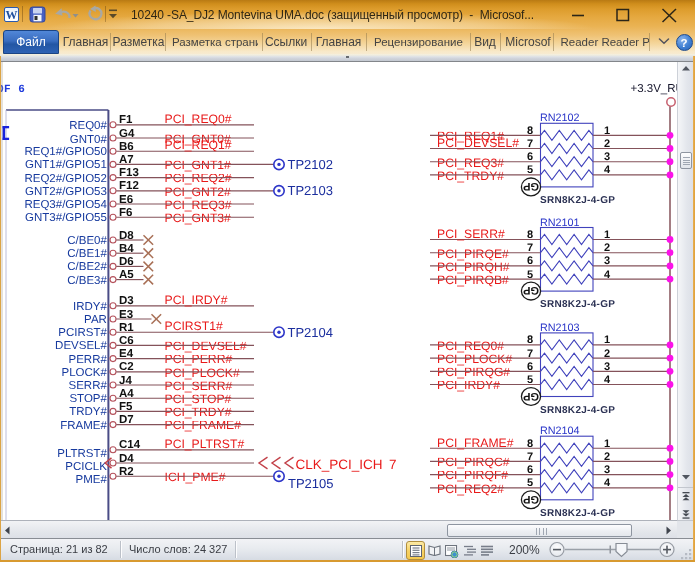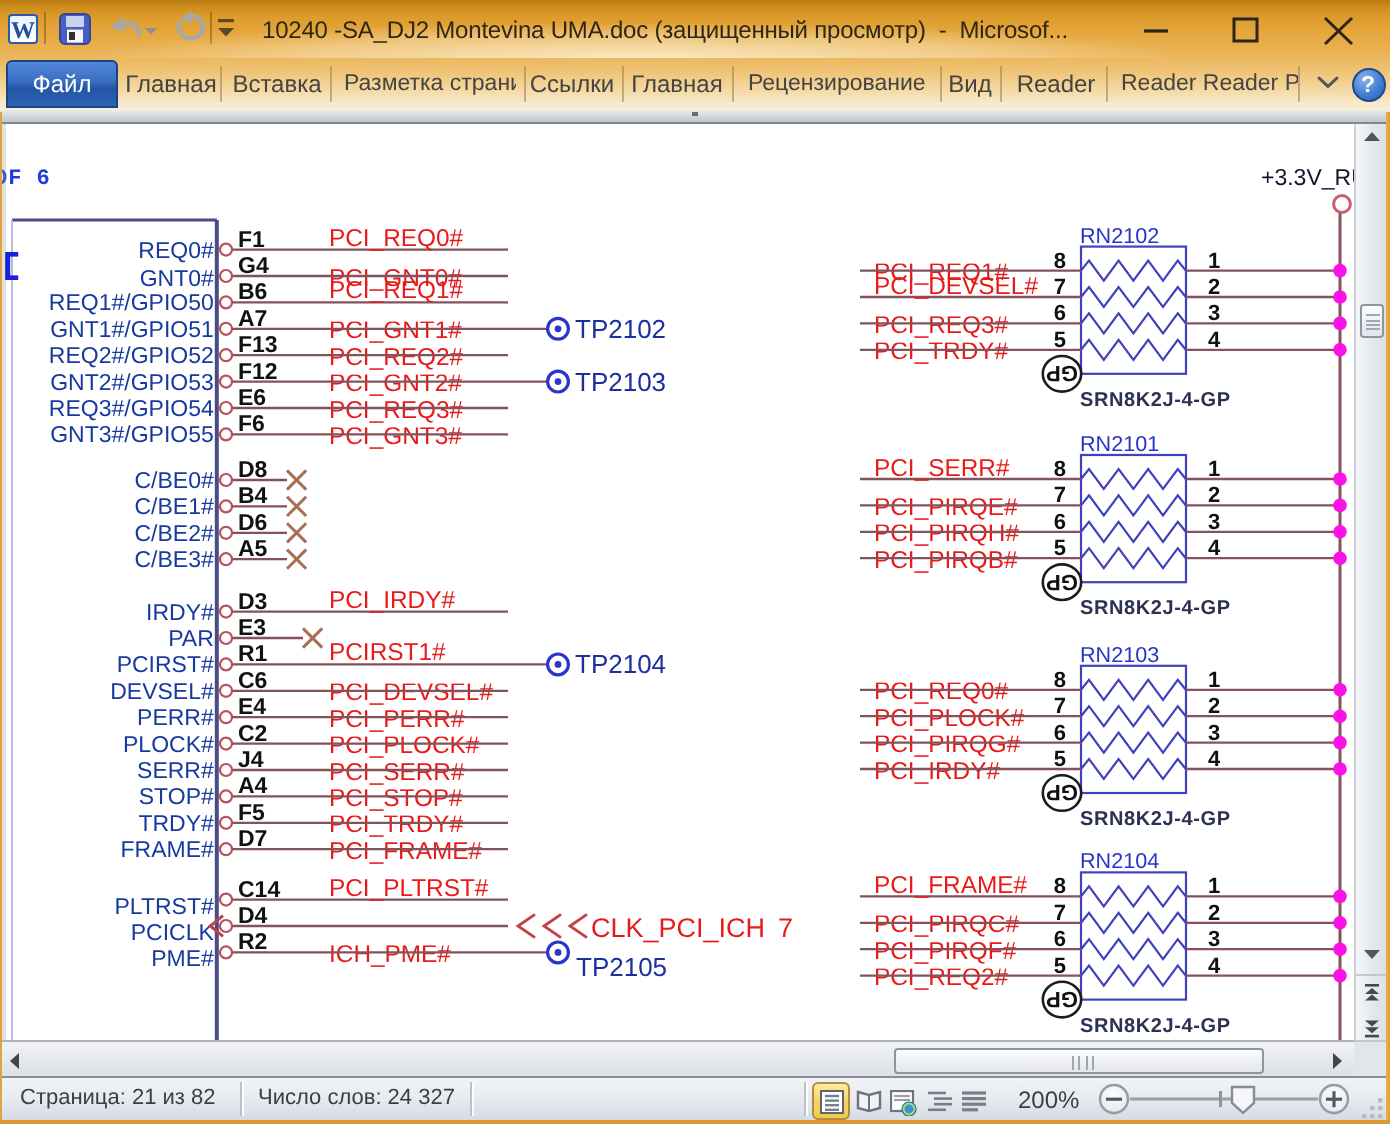--- a/index.html
+++ b/index.html
@@ -77,25 +77,25 @@
 
   <svg class="abs" style="left:565px;top:5px" width="125" height="20" viewBox="0 0 125 20">
     <line x1="7" y1="10.5" x2="19" y2="10.5" stroke="#2b2517" stroke-width="1.6"></line>
     <rect x="52" y="4.5" width="11.5" height="11" fill="none" stroke="#2b2517" stroke-width="1.5"></rect>
     <line x1="97.5" y1="4" x2="111" y2="17" stroke="#2b2517" stroke-width="1.5"></line>
     <line x1="111" y1="4" x2="97.5" y2="17" stroke="#2b2517" stroke-width="1.5"></line>
   </svg>
 
   <div class="ftab">Файл</div>
 <div class="tab" style="left:85.5px">Главная</div>
-<div class="tab" style="left:138.5px">Вставка</div>
+<div class="tab" style="left:138.5px">Разметка</div>
 <div class="tab" style="left:286px">Ссылки</div>
 <div class="tab" style="left:338.5px">Главная</div>
 <div class="tab" style="left:485px">Вид</div>
-<div class="tab" style="left:528px">Reader</div>
+<div class="tab" style="left:528px">Microsof</div>
 <div class="tabclip" style="left:172px;width:86px">Разметка страницы</div>
 <div class="tabclip" style="left:374px;width:91px">Рецензирование</div>
 <div class="tabclip" style="left:560.5px;width:88px">Reader Reader PDI</div>
 <div class="tsep" style="left:110px"></div>
 <div class="tsep" style="left:165px"></div>
 <div class="tsep" style="left:262px"></div>
 <div class="tsep" style="left:311px"></div>
 <div class="tsep" style="left:366px"></div>
 <div class="tsep" style="left:469.5px"></div>
 <div class="tsep" style="left:500px"></div>

